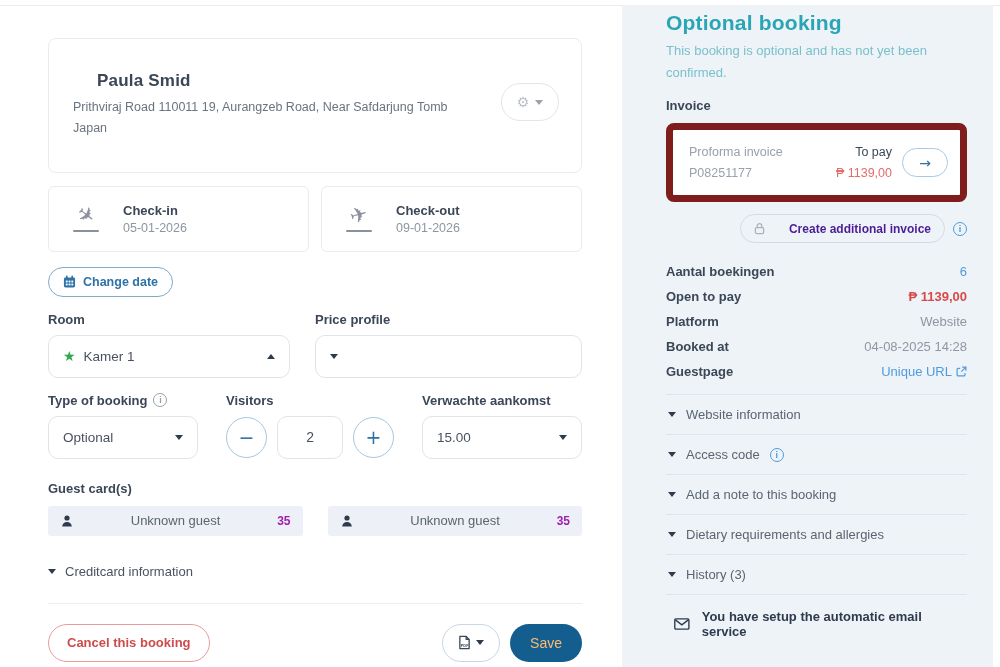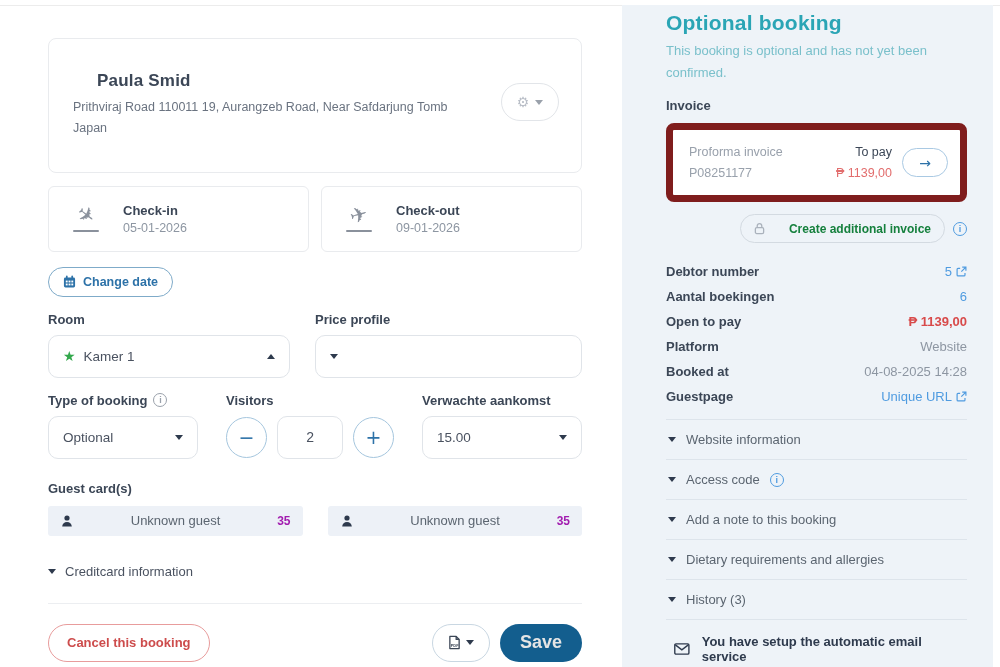--- a/index.html
+++ b/index.html
@@ -52,37 +52,37 @@
   .guest-row .gage { font-size:12px; font-weight:700; color:#a21caf; }
 
   .collapser { display:flex; align-items:center; gap:9px; font-size:13px; color:#4a5260; cursor:pointer; }
   .creditcard-sec { margin-top:28px; }
 
   .footer-div { margin-top:24px; border-top:1px solid #eceef1; }
   .footer { margin-top:20px; display:flex; align-items:center; }
   .cancel-btn { height:38px; padding:0 18px; border:1.5px solid #e89c9c; border-radius:20px; background:#fff; color:#cd4c4c; font-size:13px; font-weight:700; cursor:pointer; }
   .footer-right { margin-left:auto; display:flex; align-items:center; gap:10px; }
   .pdf-btn { width:58px; height:38px; border:1px solid #c9d7e2; border-radius:19px; background:#fff; display:flex; align-items:center; justify-content:center; gap:5px; cursor:pointer; }
-  .save-btn { height:38px; padding:0 20px; border:none; border-radius:19px; background:#135e8e; color:#e5e5e5; font-size:18px; font-weight:700; cursor:pointer; }
+  .save-btn { height:38px; padding:0 20px; border:none; border-radius:19px; background:#135e8e; color:#fdba74; font-size:14px; font-weight:400; cursor:pointer; }
 
   
   .right-pane { position:absolute; left:622px; top:5px; width:371px; height:662px; background:#eef3f8; padding:6px 26px 0 44px; }
   .panel-title { font-size:21px; font-weight:800; color:#2aa5b5; letter-spacing:.2px; }
   .panel-sub { margin-top:5px; font-size:13px; color:#7ac0cb; line-height:1.7; max-width:300px; }
   .sec-label { margin-top:14px; font-size:13px; font-weight:700; color:#3b4656; }
 
   .invoice-card { margin-top:10px; background:#fff; border:7px solid #7f1d1d; border-radius:8px; padding:12px 12px 12px 16px; display:flex; align-items:center; }
   .inv-left { flex:1; font-size:12.5px; color:#99a1ac; line-height:1.65; }
   .inv-right { text-align:right; margin-right:10px; font-size:12.5px; line-height:1.65; }
   .inv-topay { color:#3b4656; }
   .inv-amount { color:#e26d6d; }
   .arrow-btn { width:46px; height:29px; border:1.5px solid #a9c9e3; border-radius:15px; background:#fff; color:#2d72a8; font-size:14px; display:flex; align-items:center; justify-content:center; cursor:pointer; font-family:"DejaVu Sans", sans-serif; }
 
   .create-row { margin-top:12px; display:flex; justify-content:flex-end; align-items:center; gap:8px; }
-  .create-btn { height:29px; padding:0 13px; border:1px solid #d3dae1; border-radius:15px; background:transparent; color:#15803d; font-size:12px; font-weight:700; display:flex; align-items:center; gap:24px; cursor:not-allowed; }
+  .create-btn { height:29px; padding:0 13px; border:1px solid #d3dae1; border-radius:15px; background:transparent; color:#4c1d95; font-size:12px; font-weight:700; display:flex; align-items:center; gap:24px; cursor:not-allowed; }
   .info-i { width:14px; height:14px; border:1.2px solid currentColor; border-radius:50%; display:inline-flex; align-items:center; justify-content:center; font-size:9px; font-weight:700; font-style:normal; }
   .info-gray { color:#9aa1ab; }
   .info-blue { color:#4f9be0; }
 
   .details { margin-top:16px; }
   .detail-row { display:flex; align-items:center; justify-content:space-between; height:25px; }
   .d-label { font-size:13px; font-weight:700; color:#3b4656; }
   .d-value { font-size:13px; display:flex; align-items:center; gap:4px; }
   .v-muted { color:#8d96a2; }
   .v-link { color:#4f9be0; cursor:pointer; }
@@ -274,30 +274,20 @@
           <rect x="1.5" y="6" width="9" height="6.5" rx="1.5" fill="none" stroke="#aab2bc" stroke-width="1.4"></rect>
           <path d="M3.5 6 V4.2 a2.5 2.5 0 0 1 5 0 V6" fill="none" stroke="#aab2bc" stroke-width="1.4"></path>
         </svg>
         <span>Create additional invoice</span>
       </button>
       <span class="info-i info-blue">i</span>
     </div>
 
     <div class="details">
       <div class="detail-row">
-        <span class="d-label">Debtor number</span>
-        <span class="d-value v-link">
-          <span>5</span>
-          <svg width="11" height="11" viewBox="0 0 12 12">
-            <path d="M4.5 2.5 H2.2 a1 1 0 0 0 -1 1 V9.8 a1 1 0 0 0 1 1 H8.8 a1 1 0 0 0 1 -1 V7.5" stroke="#4f9be0" fill="none" stroke-width="1.3"></path>
-            <path d="M6.8 1.2 H10.8 V5.2 M10.8 1.2 L5.8 6.2" stroke="#4f9be0" fill="none" stroke-width="1.3"></path>
-          </svg>
-        </span>
-      </div>
-      <div class="detail-row">
         <span class="d-label">Aantal boekingen</span>
         <span class="d-value v-link">6</span>
       </div>
       <div class="detail-row">
         <span class="d-label">Open to pay</span>
         <span class="d-value v-danger">₱ 1139,00</span>
       </div>
       <div class="detail-row">
         <span class="d-label">Platform</span>
         <span class="d-value v-muted">Website</span>

